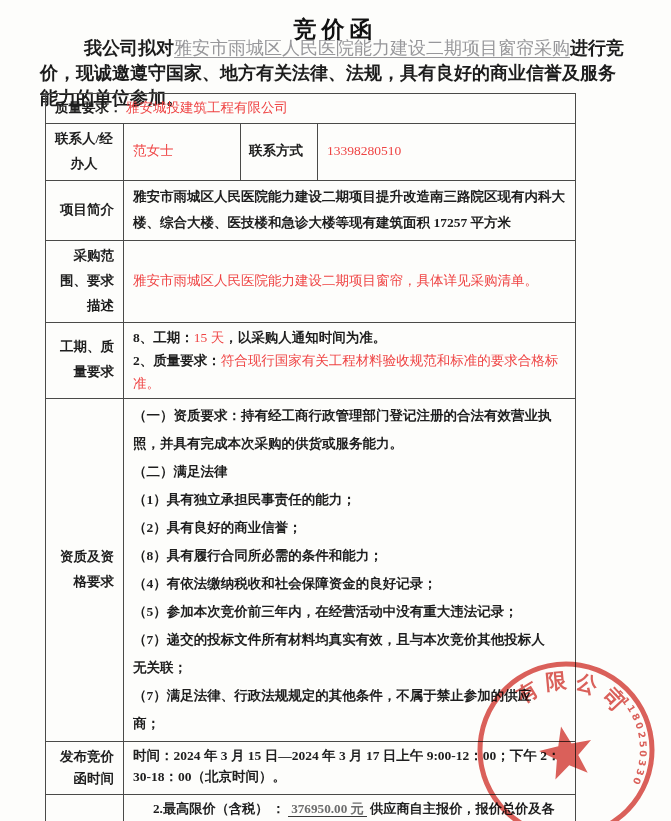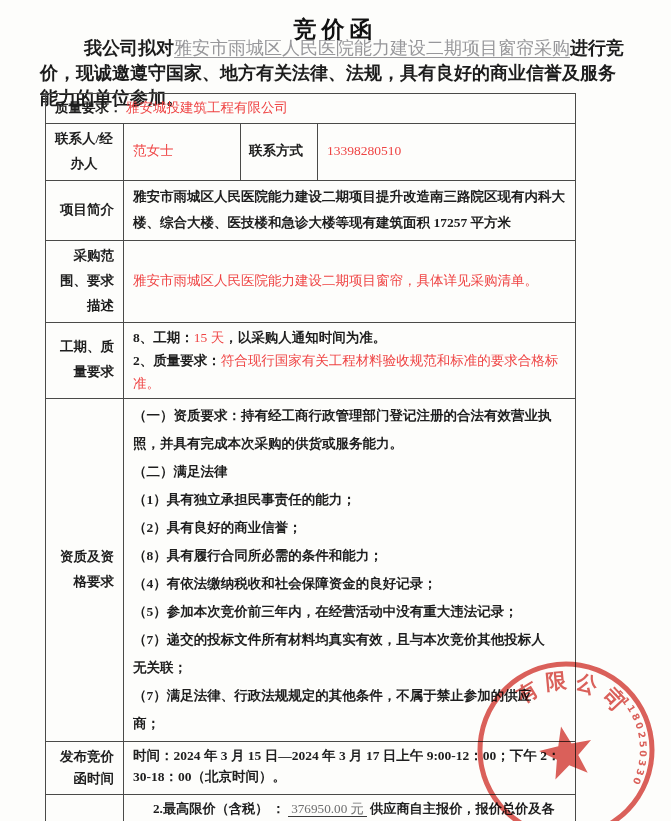--- a/index.html
+++ b/index.html
@@ -39,21 +39,21 @@
   td.lbl{
     text-align:right;padding:2px 4px;line-height:2.1;
     font-weight:700;color:#161616;
   }
   .filled{color:#ef4444;font-weight:400;}
   .row-top td{vertical-align:top;padding-top:9px;}
   .qual p{margin:0 8px 0 0;line-height:28px;}
   .quote{font-size:13.2px;line-height:18px;font-weight:600;}
   .quote .p1{text-indent:20px;margin:0;}
   .price{
-    color:#6e6e6e;font-weight:400;
+    color:#6e6e6e;font-weight:700;
     border-bottom:1.3px solid #3a3a3a;padding:0 3px;
   }
   .clip{overflow:hidden;height:78px;}
   .stamp{
     position:absolute;left:466px;top:650px;width:200px;height:200px;
     transform:rotate(-12deg);
     opacity:.85;mix-blend-mode:multiply;pointer-events:none;
   }
 </style>
 </head>

